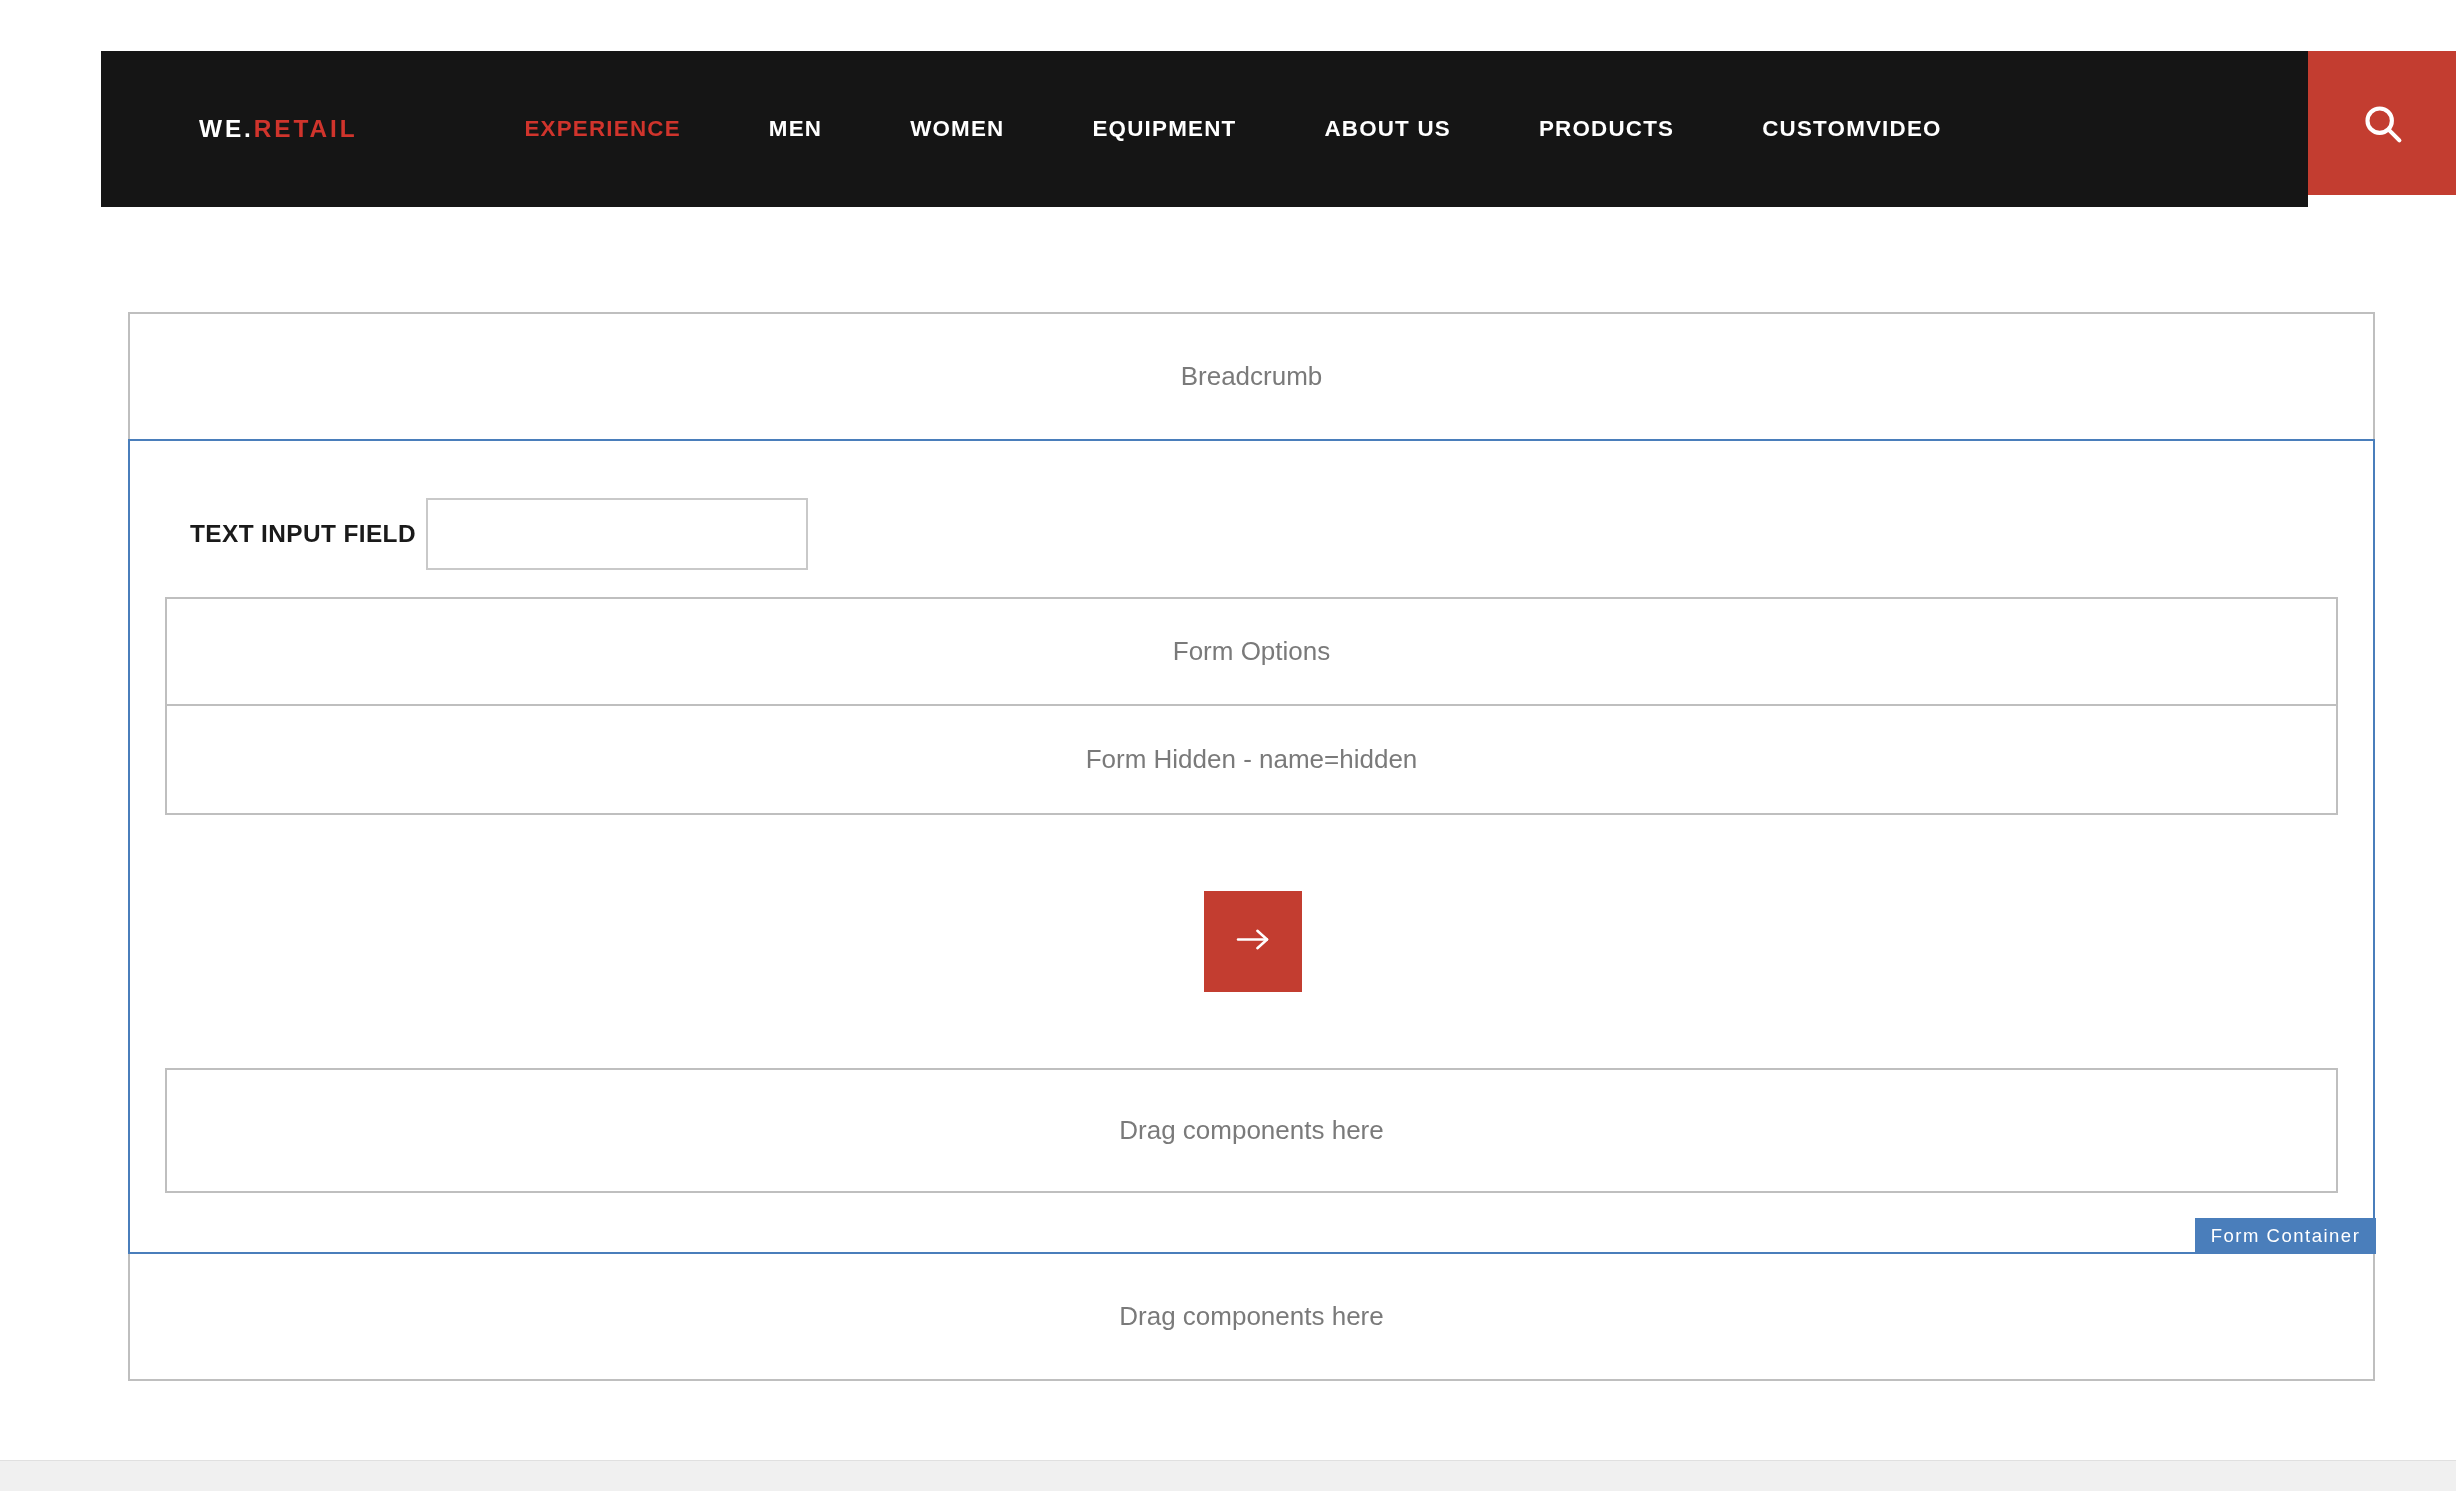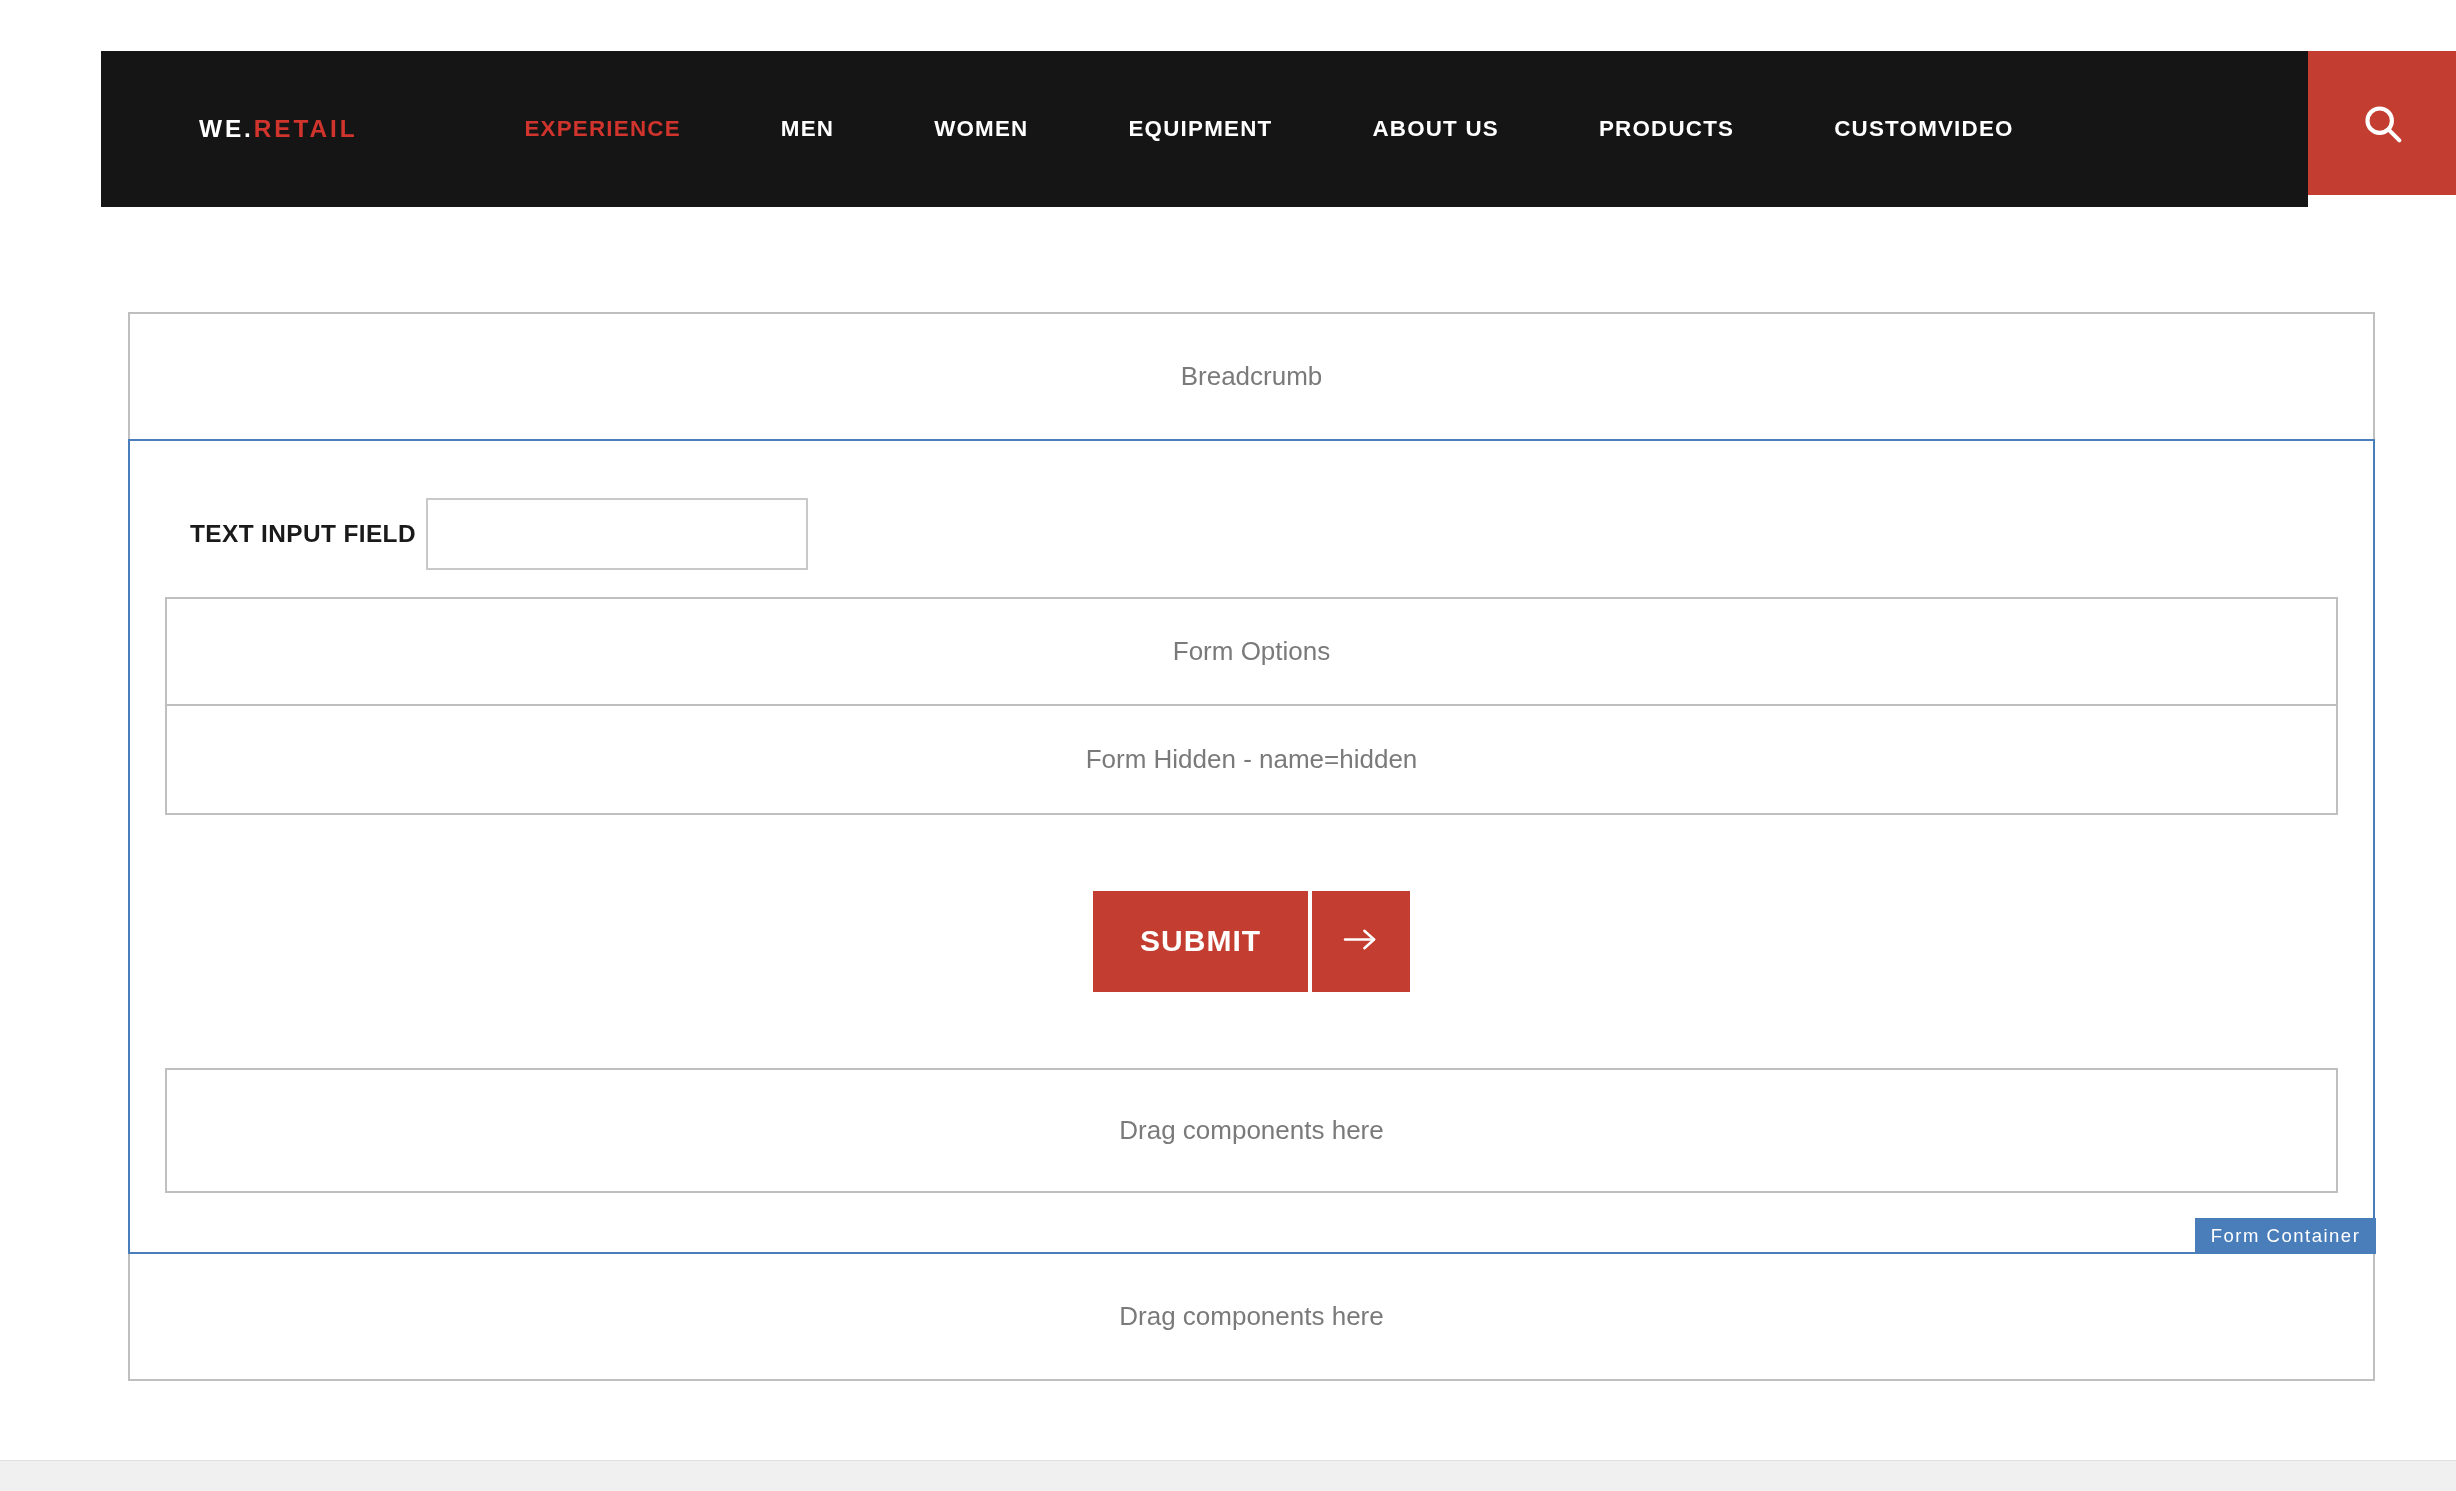--- a/index.html
+++ b/index.html
@@ -39,21 +39,21 @@
     font-weight: bold;
     letter-spacing: 2.9px;
     color: #ffffff;
     white-space: nowrap;
     margin-right: 125px;
   }
   .brand .brand-accent { color: #d0342c; }
   .nav-items {
     display: flex;
     align-items: center;
-    gap: 16px;
+    gap: 4px;
   }
   .nav-item {
     font-size: 22.4px;
     font-weight: bold;
     letter-spacing: 1.2px;
     color: #ffffff;
     white-space: nowrap;
     padding: 0 42px;
     text-decoration: none;
     cursor: pointer;
@@ -239,21 +239,20 @@
     <div class="inner-stack">
       <div class="placeholder inner-box">
         <span>Form Options</span>
       </div>
       <div class="placeholder inner-box">
         <span>Form Hidden - name=hidden</span>
       </div>
     </div>
 
     <div class="submit-row">
-      <button class="submit-btn">SUBMIT</button>
       <div class="submit-arrow">
         <span>
           <svg width="43" height="29" viewBox="0 0 44 30" fill="none" stroke="#ffffff" stroke-width="2.6">
             <line x1="6" y1="15" x2="36" y2="15" stroke-linecap="round"></line>
             <polyline points="26,6 36,15 26,24" stroke-linecap="round" stroke-linejoin="round"></polyline>
           </svg>
         </span>
       </div>
     </div>
 

